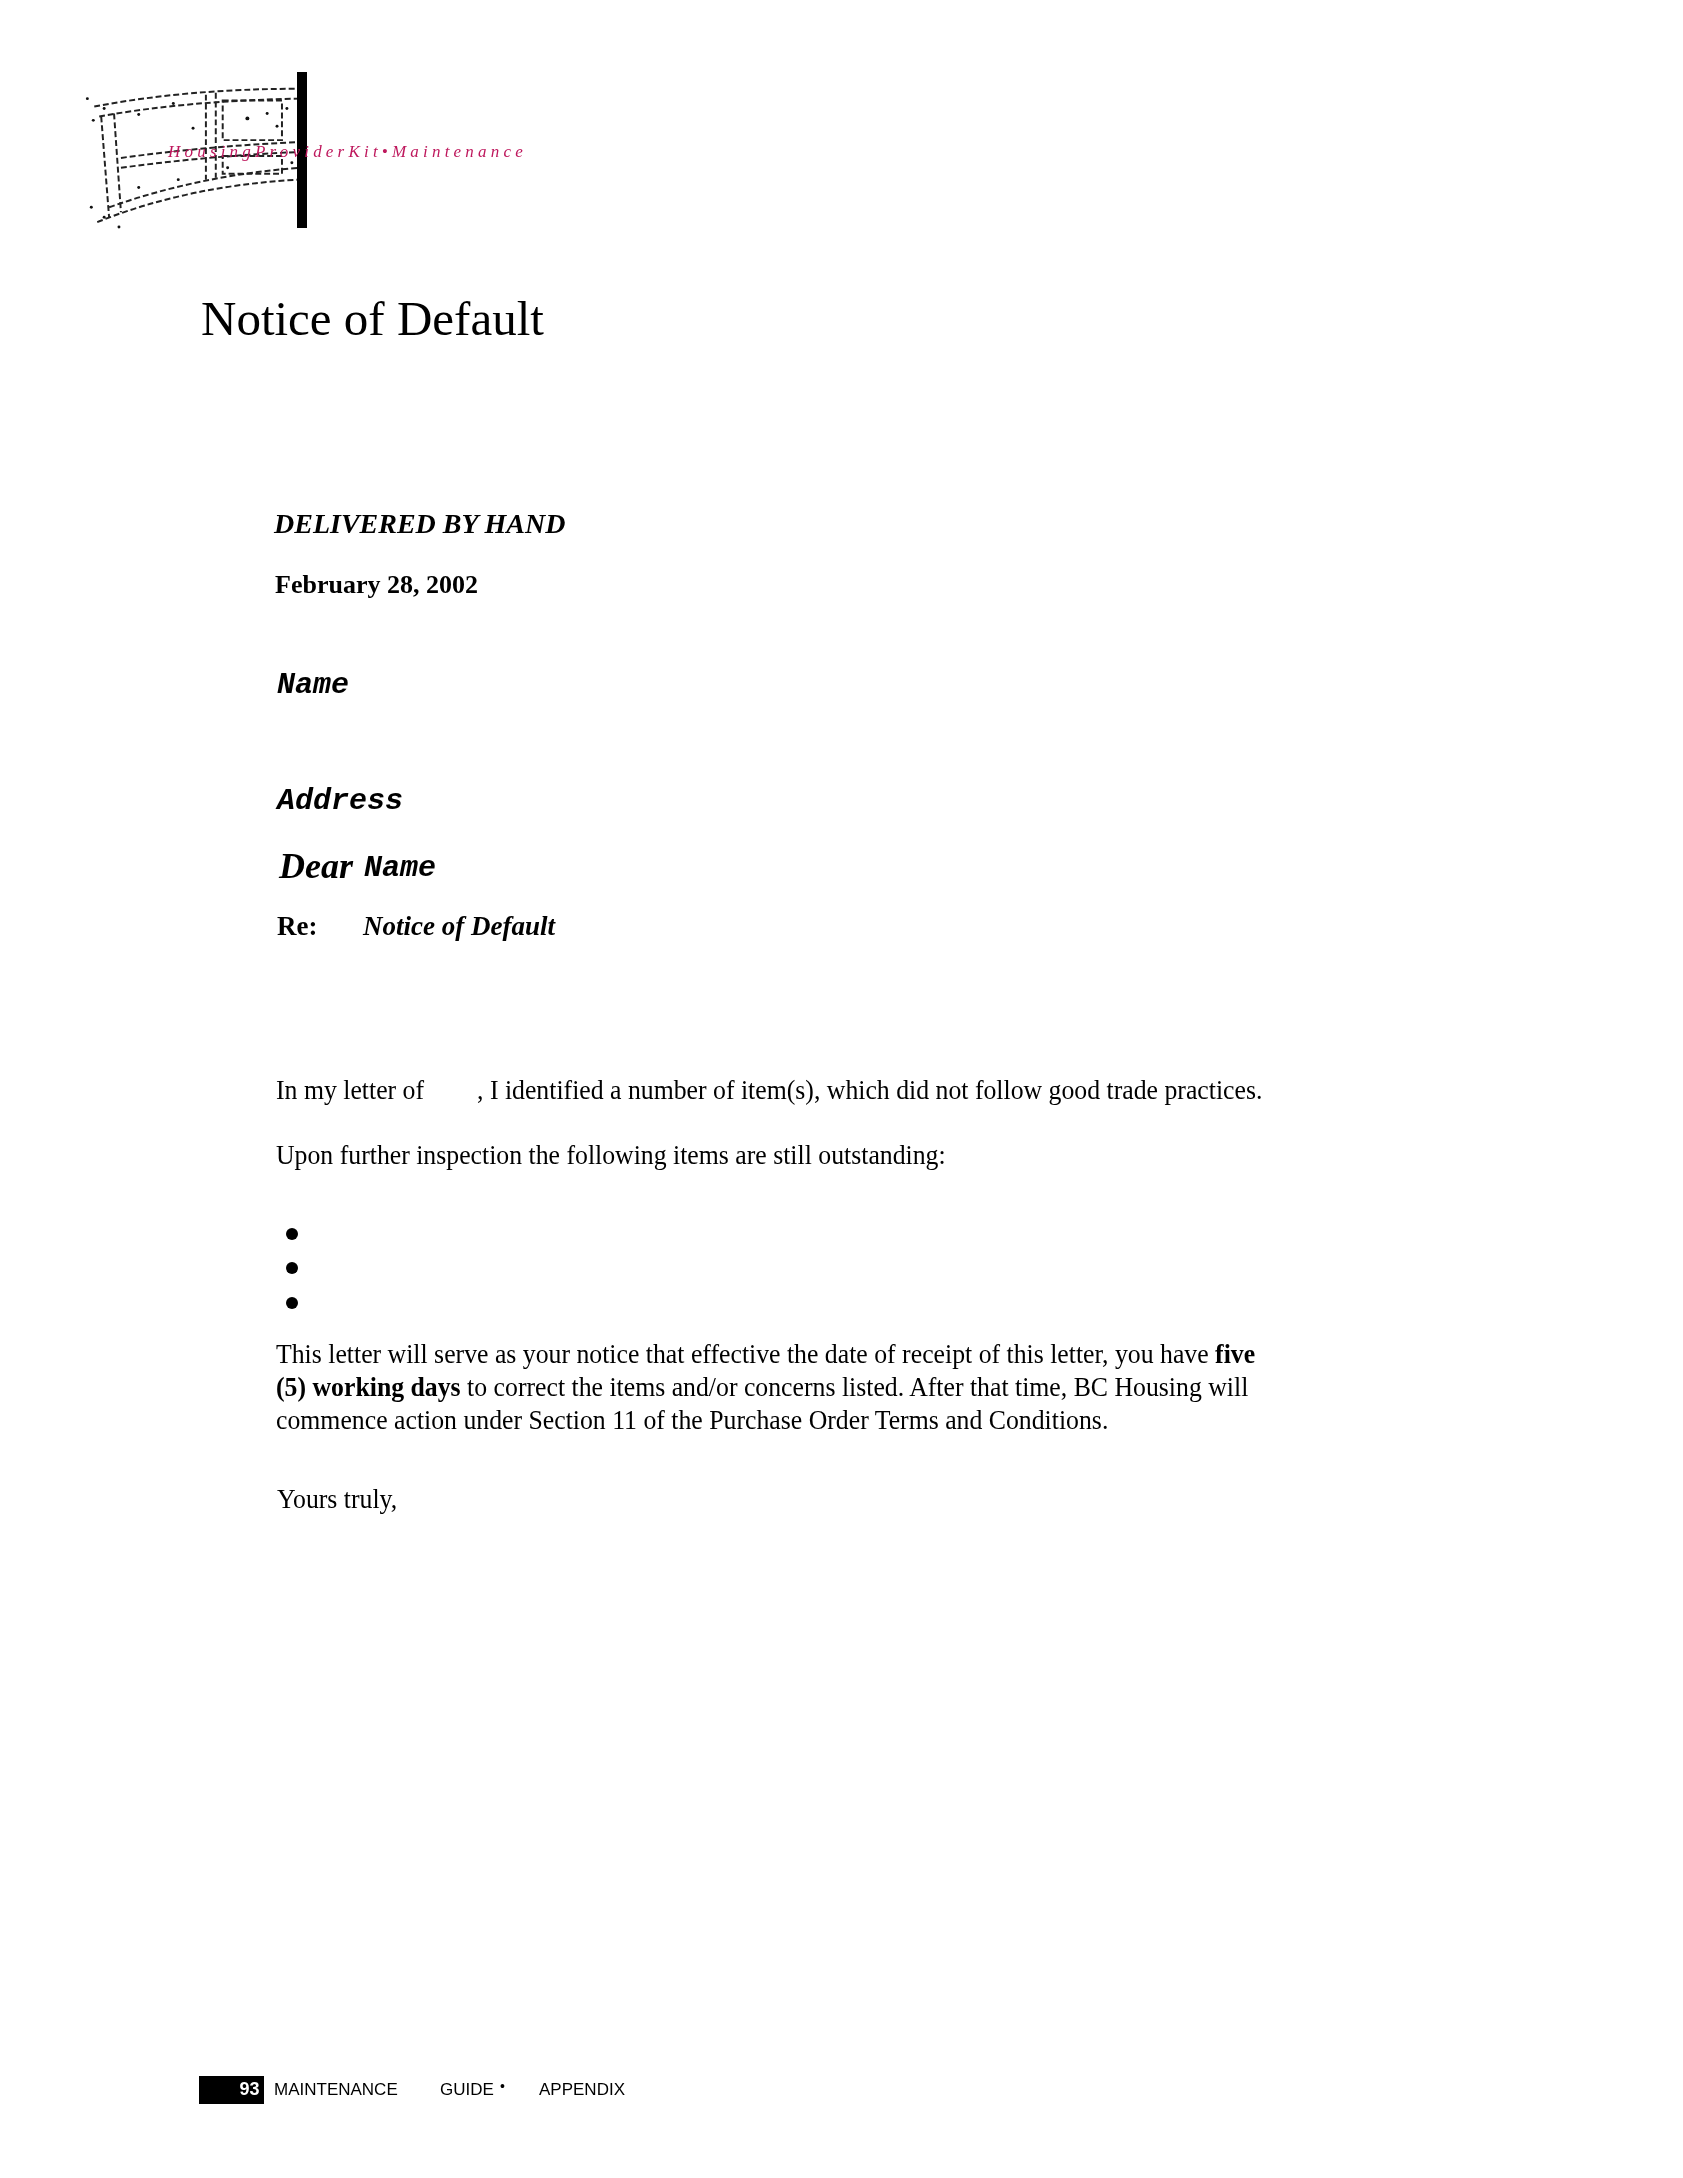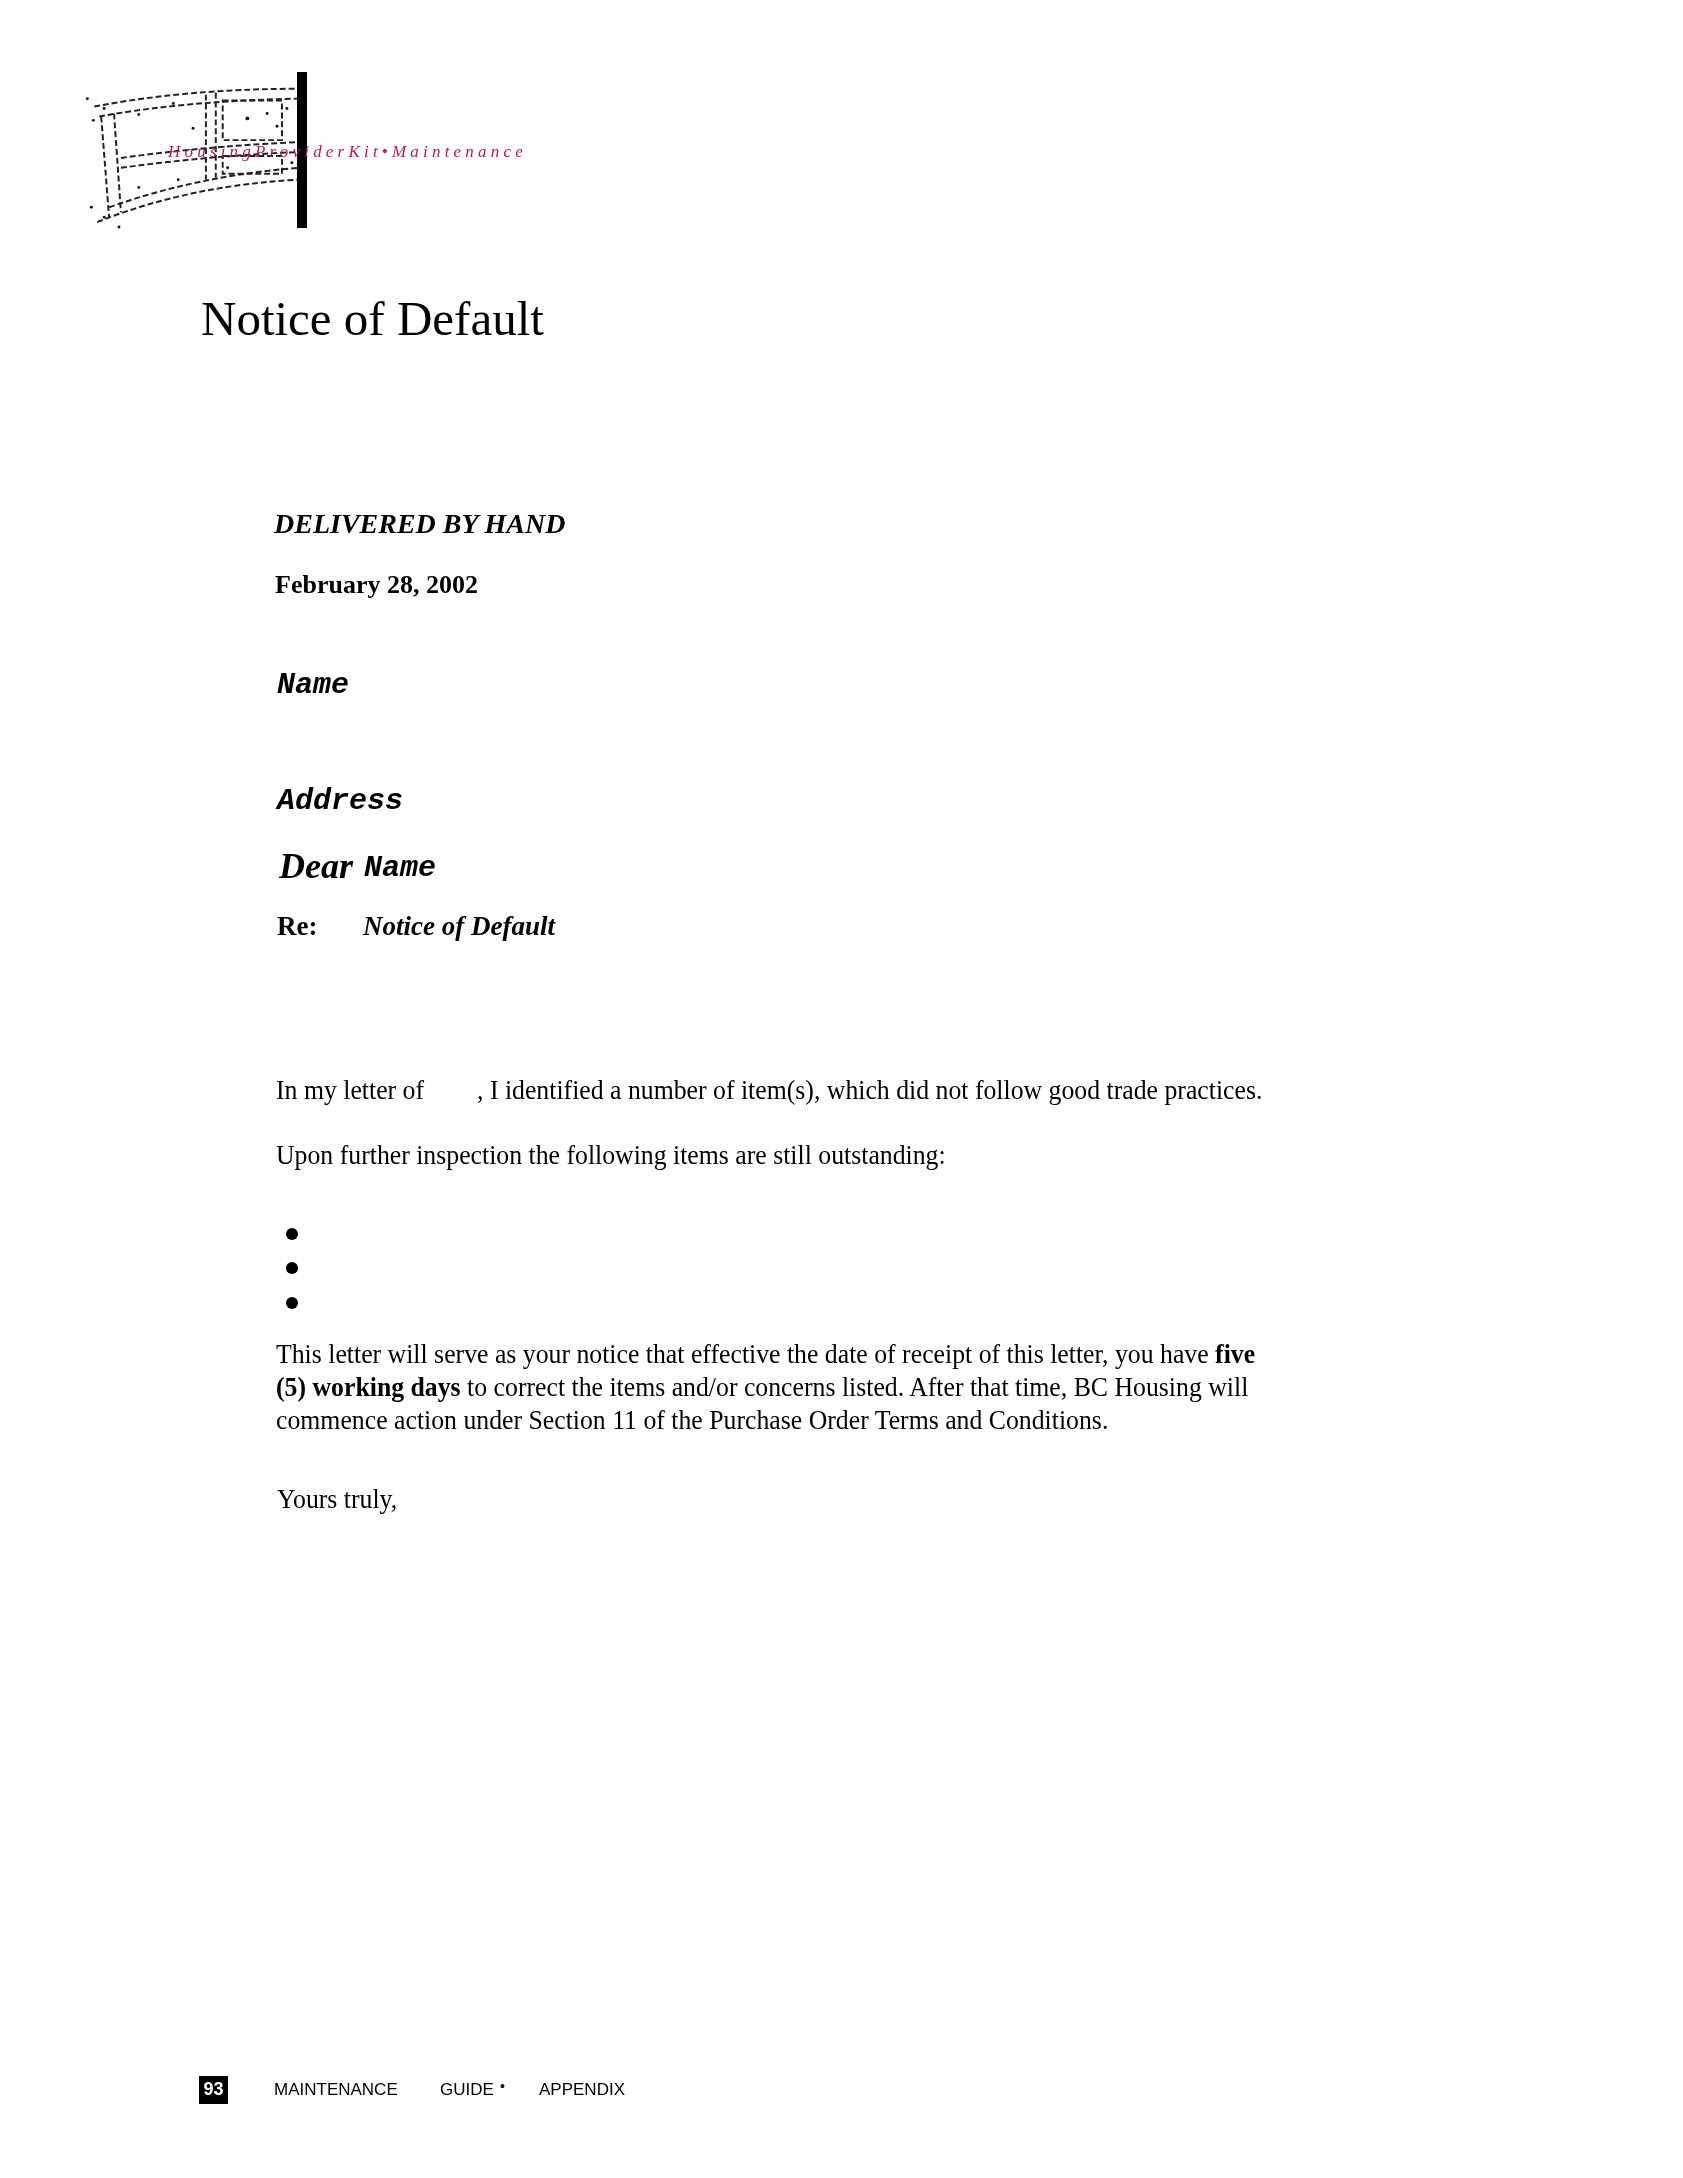--- a/index.html
+++ b/index.html
@@ -31,21 +31,21 @@
   #p1b { left:477px; top:1076px; }
   #p2 { left:276px; top:1141px; }
 
   .bullet { position:absolute; left:286px; width:12px; height:12px; border-radius:50%; background:#000; }
 
   #p3-l1 { left:276px; top:1340px; }
   #p3-l2 { left:276px; top:1373px; }
   #p3-l3 { left:276px; top:1406px; }
   #closing { left:277px; top:1485px; }
 
-  #page-num { position:absolute; left:199px; top:2076px; width:29px; height:28px; background:#000; color:#fff; font-size:18px; font-weight:bold; text-align:center; line-height:26px; }
+  #page-num { position:absolute; left:199px; top:2076px; width:29px; height:28px; background:#000; color:#fff; font-size:18px; font-weight:bold; text-align:center; line-height:26px;padding-left:36px; }
   .footer { font-size:17px; top:2081px;margin-left:16px; }
   #f-maint { left:258px; }
   #f-guide { left:424px; }
   #f-dot { left:500px; top:2079px; font-size:14px; }
   #f-appx { left:523px; }
 </style>
 </head>
 <body>
 
 <div>

